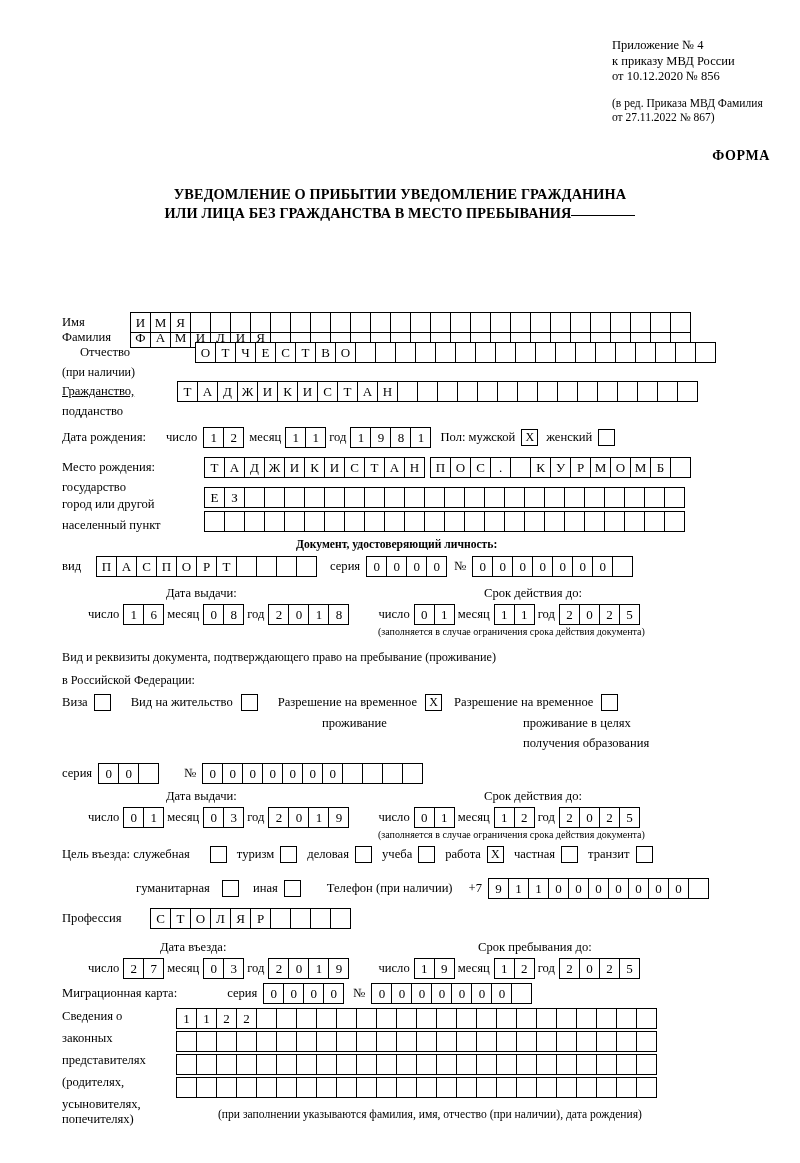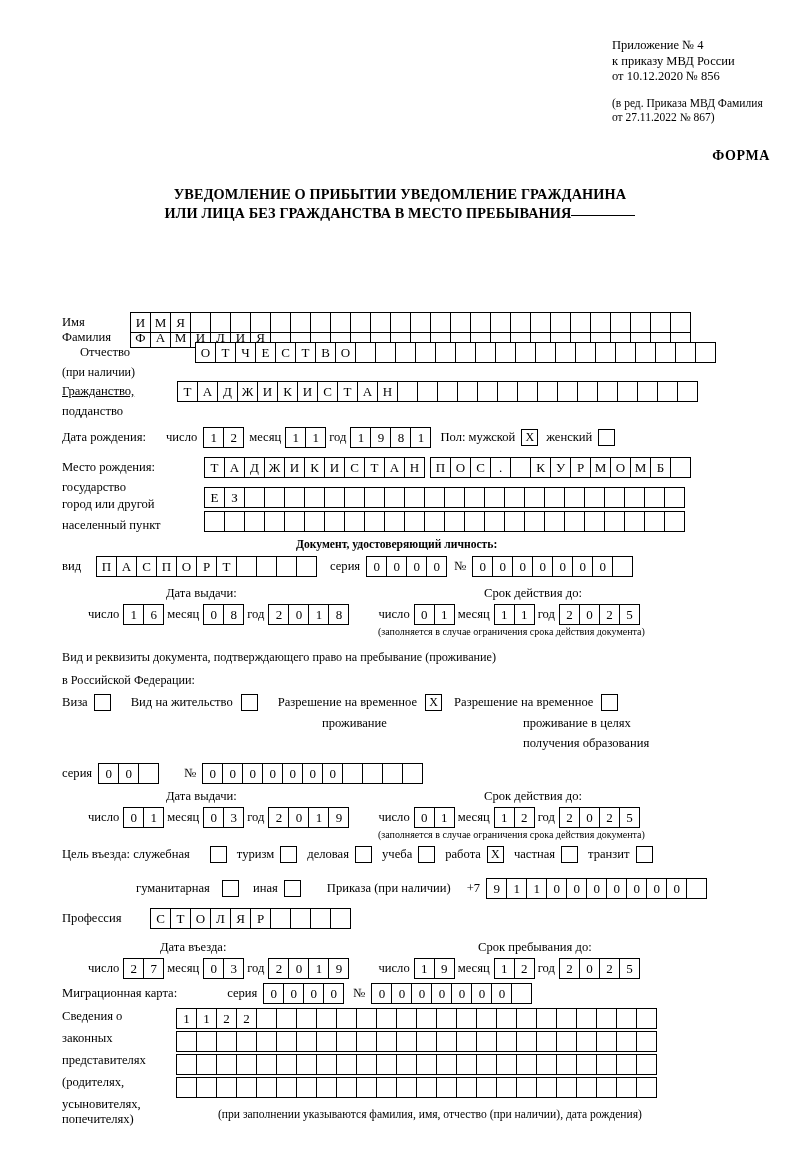--- a/index.html
+++ b/index.html
@@ -572,21 +572,21 @@
 
   <div class="row" style="left:136px;top:878px;">
     <span class="lbl">гуманитарная</span>
     <span class="gap sp12"></span>
     <span class="box"></span>
     <span class="gap sp14"></span>
     <span class="lbl">иная</span>
     <span class="gap sp6"></span>
     <span class="box"></span>
     <span class="gap sp26"></span>
-    <span class="lbl">Приказа (при наличии)</span>
+    <span class="lbl">Телефон (при наличии)</span>
     <span class="gap sp16"></span>
     <span class="lbl">+7</span>
     <span class="gap sp6"></span>
     <span class="cells" id="g-phone">
         <span class="cell">9</span>
         <span class="cell">1</span>
         <span class="cell">1</span>
         <span class="cell">0</span>
         <span class="cell">0</span>
         <span class="cell">0</span>

